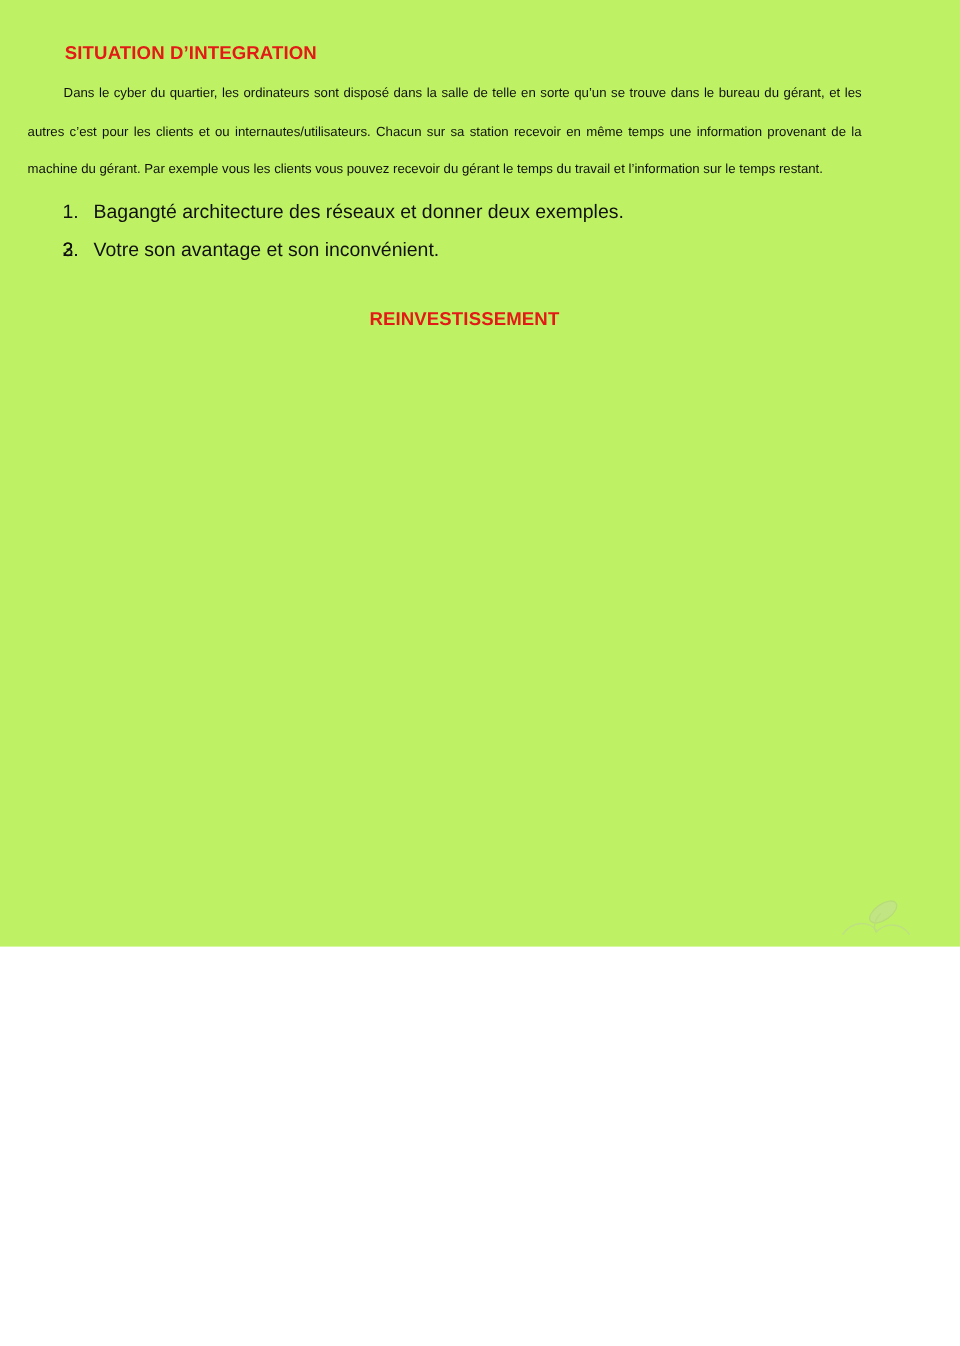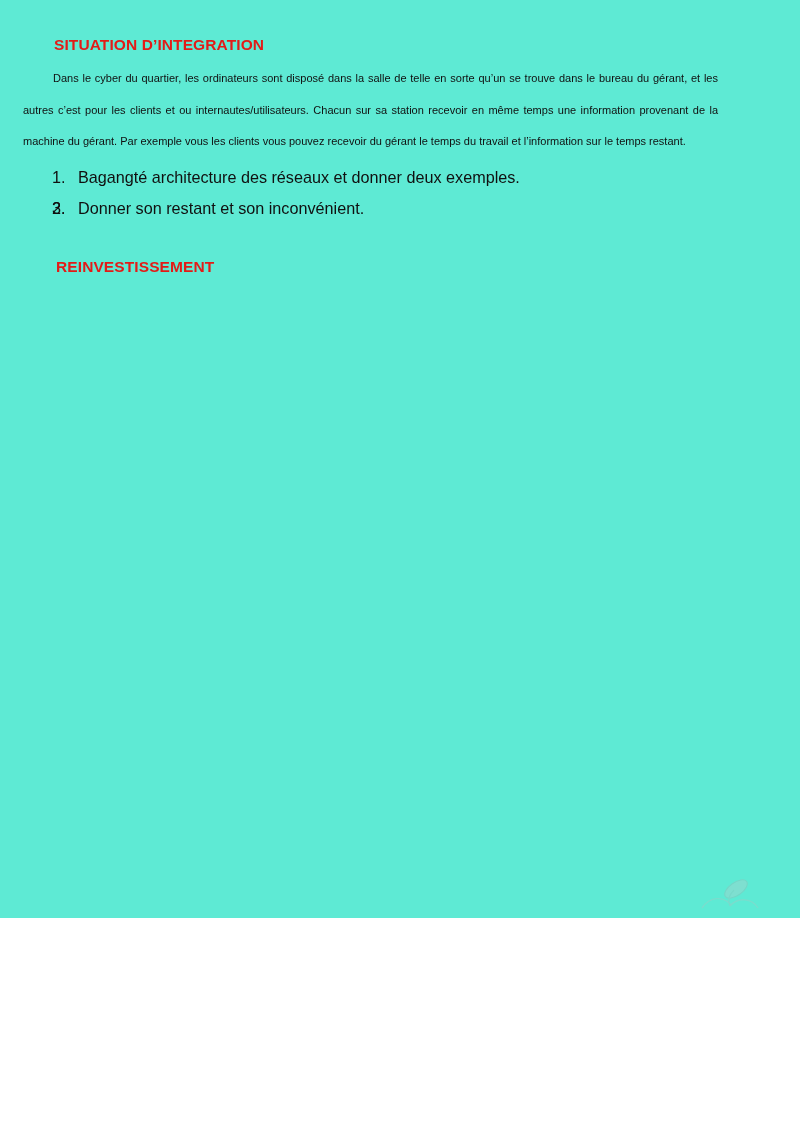--- a/index.html
+++ b/index.html
@@ -7,43 +7,43 @@
     padding: 0;
     background: #ffffff;
   }
   body {
     font-family: "Liberation Sans", sans-serif;
     color: #000000;
   }
   .page {
     position: relative;
     width: 800px;
-    height: 918px;
-    background: #5eead4;
+    height: 789px;
+    background: #bef264;
     overflow: hidden;
     box-sizing: border-box;
   }
   .content {
     position: absolute;
     left: 23px;
     top: 0;
     width: 695px;
   }
 
   .section-heading {
     color: #E31B17;
     font-weight: bold;
     font-size: 15.5px;
     letter-spacing: 0.1px;
     margin: 0;
     padding: 0;
     white-space: nowrap;
   }
   .heading-1 { margin-left: 31px; margin-top: 36px; }
-  .heading-2 { margin-left: 33px; margin-top: 0; }
+  .heading-2 { margin-left: 33px; margin-top: 0; text-align: center; }
 
   .body-par {
     font-size: 11px;
     line-height: 31.5px;
     text-align: justify;
     text-justify: inter-word;
     margin: 0;
     padding: 0;
     color: #101010;
   }
@@ -99,21 +99,21 @@
     <ol class="q-list">
       <li>
         <span class="num">1.</span>
         <span>Bagangté architecture des réseaux et donner deux exemples.</span>
       </li>
       <li>
         <span class="num">2.</span>
       </li>
       <li>
         <span class="num">3.</span>
-        <span>Donner son restant et son inconvénient.</span>
+        <span>Votre son avantage et son inconvénient.</span>
       </li>
     </ol>
 
     <div class="spacer-sections"></div>
 
     <h2 class="section-heading heading-2">REINVESTISSEMENT</h2>
 
 
 
   </div>

